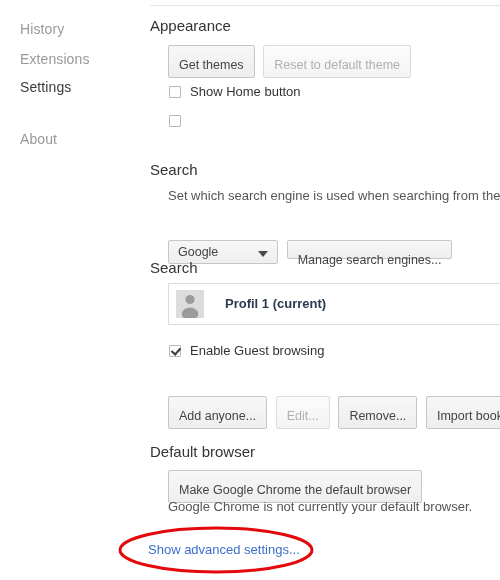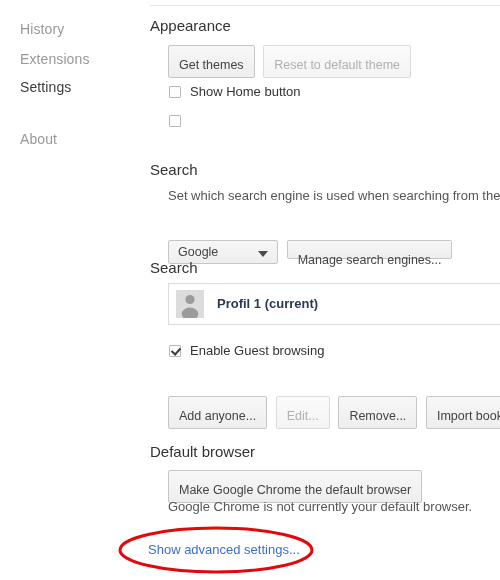--- a/index.html
+++ b/index.html
@@ -174,21 +174,21 @@
     position: absolute;
     left: 7px;
     top: 6px;
     width: 28px;
     height: 28px;
     background: #dcdcdc;
     overflow: hidden;
   }
   .profile-name {
     position: absolute;
-    left: 48px;
+    left: 56px;
     top: 12px;
     font-size: 13px;
     font-weight: bold;
     color: #2b3a52;
     white-space: nowrap;
   }
 
   
   .desc {
     position: absolute;

